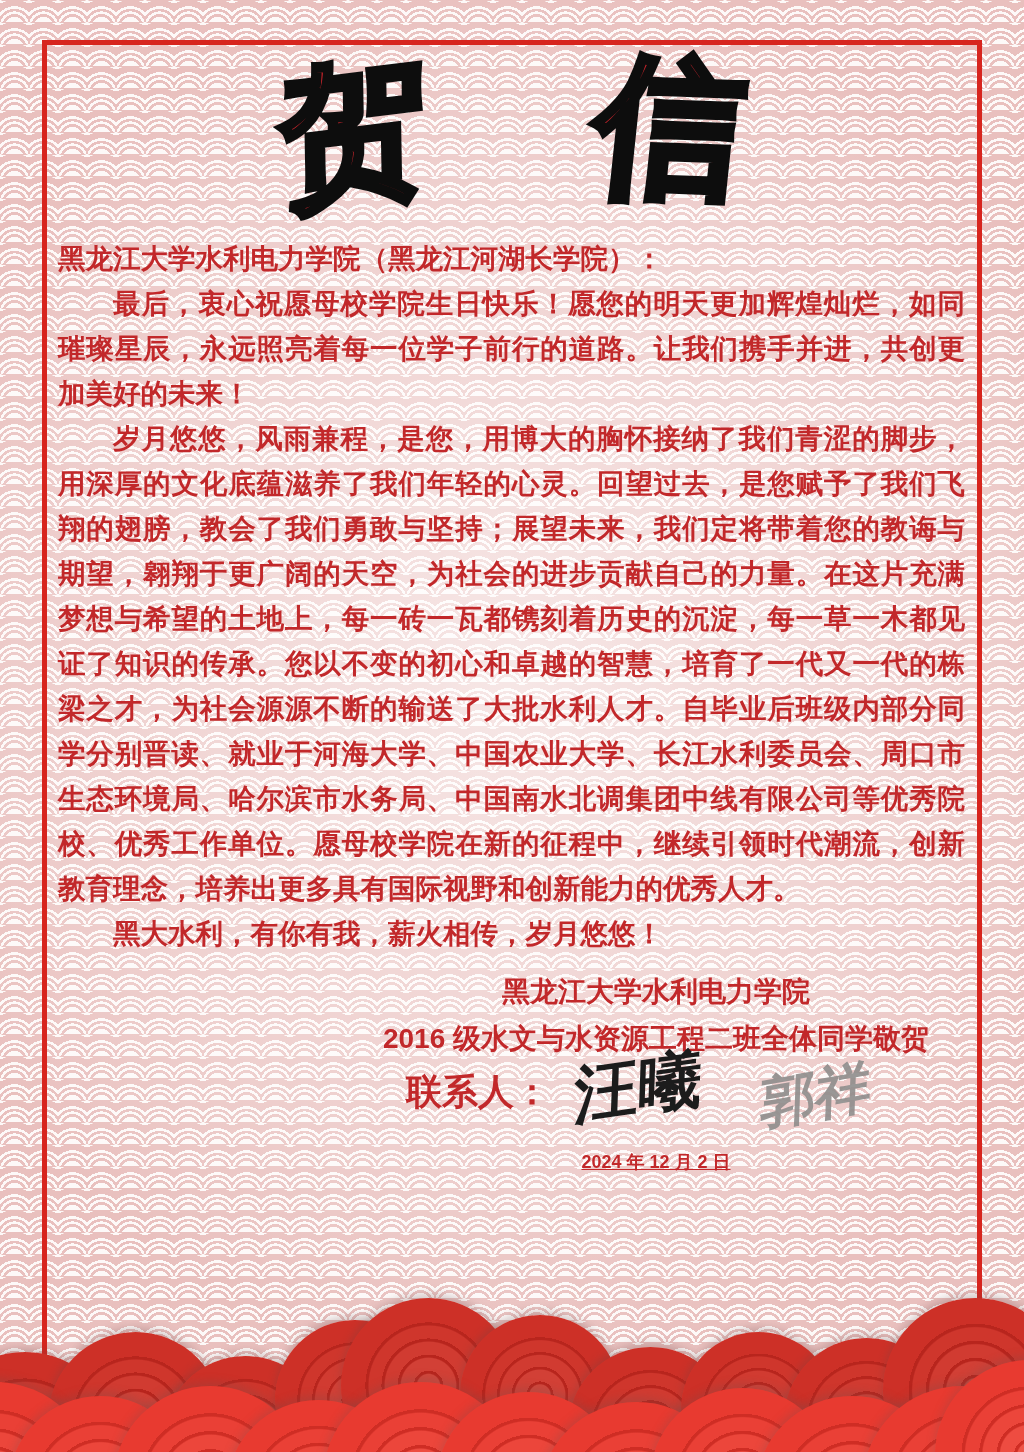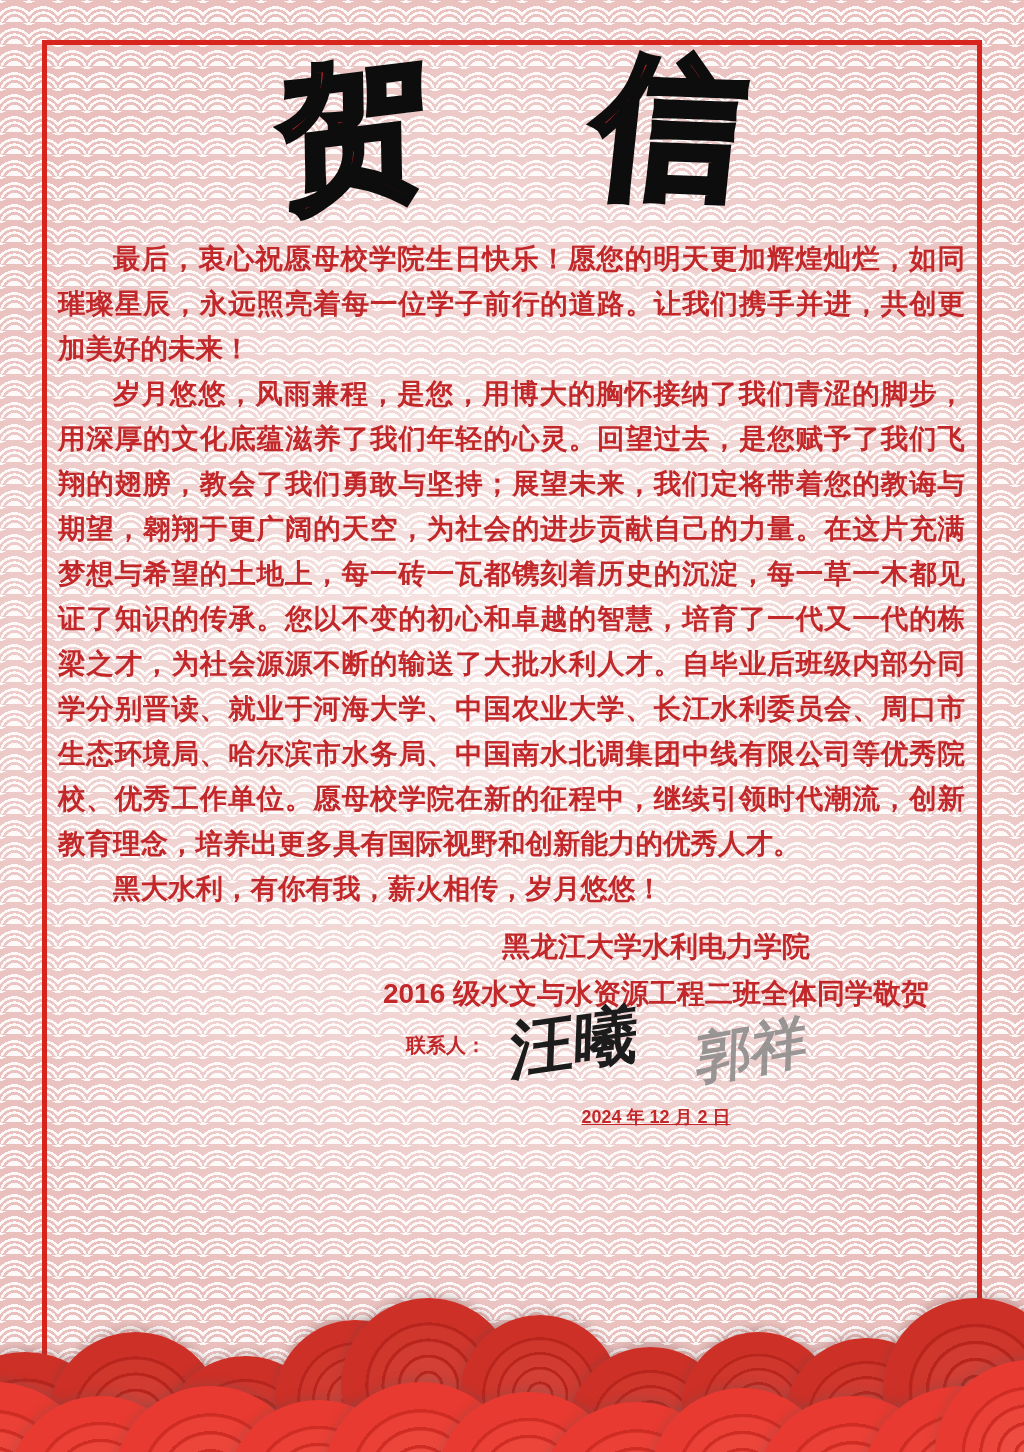--- a/index.html
+++ b/index.html
@@ -51,21 +51,21 @@
     text-align:justify;
   }
   .letter p{margin:0;}
   .para{text-indent:2em;}
   .sig{width:580px;margin:12px 0 12px 308px;text-align:center;}
   .sig-line{font-size:28px;line-height:47px;}
   .contact-row{
     display:flex;align-items:flex-start;height:78px;
     padding-left:40px;text-align:left;margin-top:2px;
   }
-  .contact-label{font-size:20px;line-height:47px;padding-top:4px;flex:none;font-family:Liberation Mono, monospace;}
+  .contact-label{font-size:36px;line-height:47px;padding-top:4px;flex:none;}
   .handsign{display:inline-block;font-family:"DejaVu Serif",serif;font-weight:bold;white-space:nowrap;}
   .sign1{
     font-size:64px;color:#1c1c1c;margin-left:24px;
     transform:rotate(-8deg) skewX(-10deg);
   }
   .sign2{
     font-size:56px;color:#8f8d8c;margin-left:58px;margin-top:8px;opacity:.9;
     transform:rotate(-10deg) skewX(-12deg);
   }
   .date-line{font-size:18px;line-height:40px;margin-top:2px;text-decoration:underline;}
@@ -90,20 +90,21 @@
 <div class="page">
   <div class="pattern"></div>
   <div class="haze"></div>
   <div class="frame"></div>
 
   <div class="title">
     <span class="tchar tchar1">贺</span><span class="tchar tchar2">信</span>
   </div>
 
   <div class="letter">
+    <p class="salutation">黑龙江大学水利电力学院（黑龙江河湖长学院）：</p>
     <p class="para">最后，衷心祝愿母校学院生日快乐！愿您的明天更加辉煌灿烂，如同璀璨星辰，永远照亮着每一位学子前行的道路。让我们携手并进，共创更加美好的未来！</p>
     <p class="para">岁月悠悠，风雨兼程，是您，用博大的胸怀接纳了我们青涩的脚步，用深厚的文化底蕴滋养了我们年轻的心灵。回望过去，是您赋予了我们飞翔的翅膀，教会了我们勇敢与坚持；展望未来，我们定将带着您的教诲与期望，翱翔于更广阔的天空，为社会的进步贡献自己的力量。在这片充满梦想与希望的土地上，每一砖一瓦都镌刻着历史的沉淀，每一草一木都见证了知识的传承。您以不变的初心和卓越的智慧，培育了一代又一代的栋梁之才，为社会源源不断的输送了大批水利人才。自毕业后班级内部分同学分别晋读、就业于河海大学、中国农业大学、长江水利委员会、周口市生态环境局、哈尔滨市水务局、中国南水北调集团中线有限公司等优秀院校、优秀工作单位。愿母校学院在新的征程中，继续引领时代潮流，创新教育理念，培养出更多具有国际视野和创新能力的优秀人才。</p>
     <p class="para">黑大水利，有你有我，薪火相传，岁月悠悠！</p>
 
     <div class="sig">
       <p class="sig-line">黑龙江大学水利电力学院</p>
       <p class="sig-line">2016 级水文与水资源工程二班全体同学敬贺</p>
       <div class="contact-row">
         <span class="contact-label">联系人：</span>
         <span class="handsign sign1">汪曦</span>

